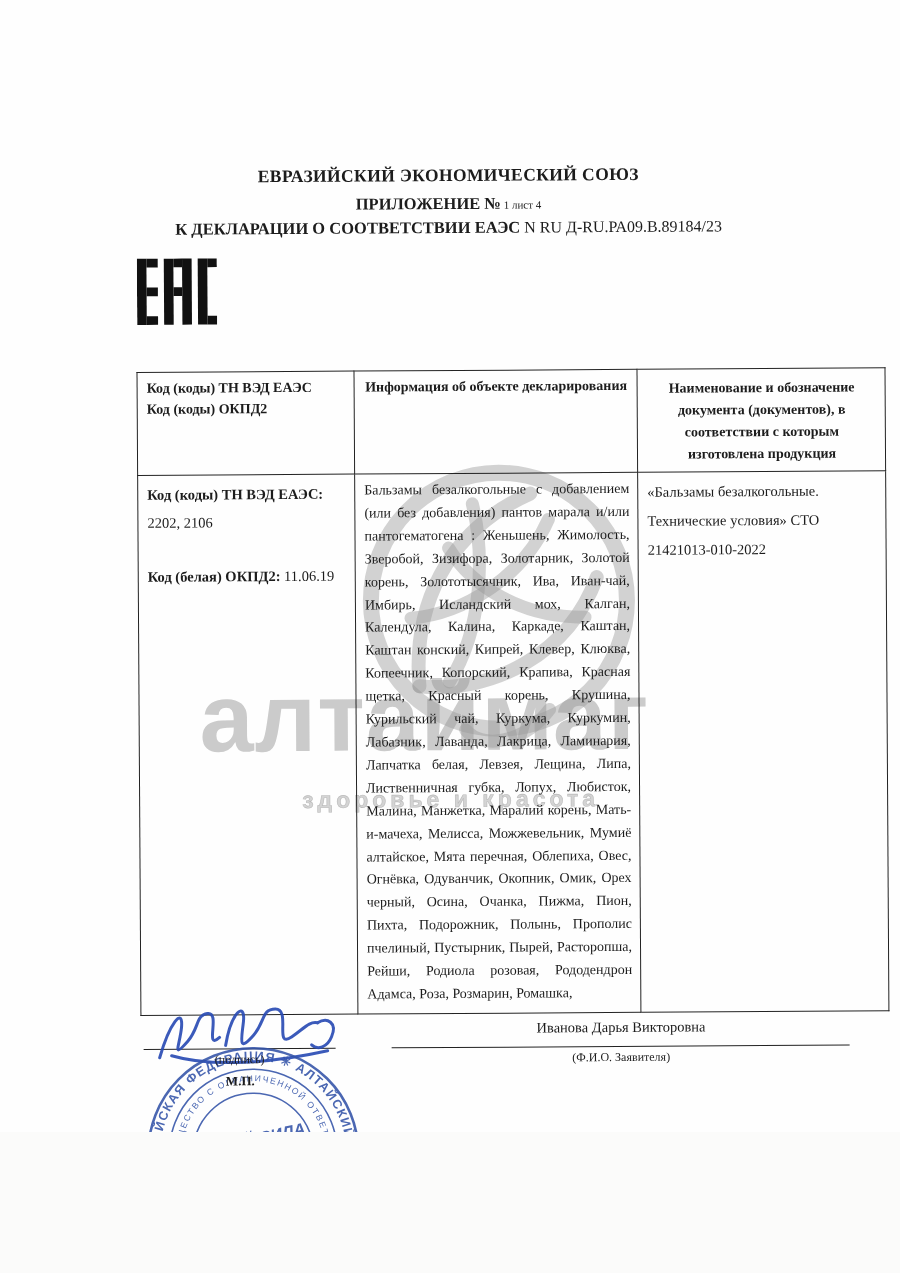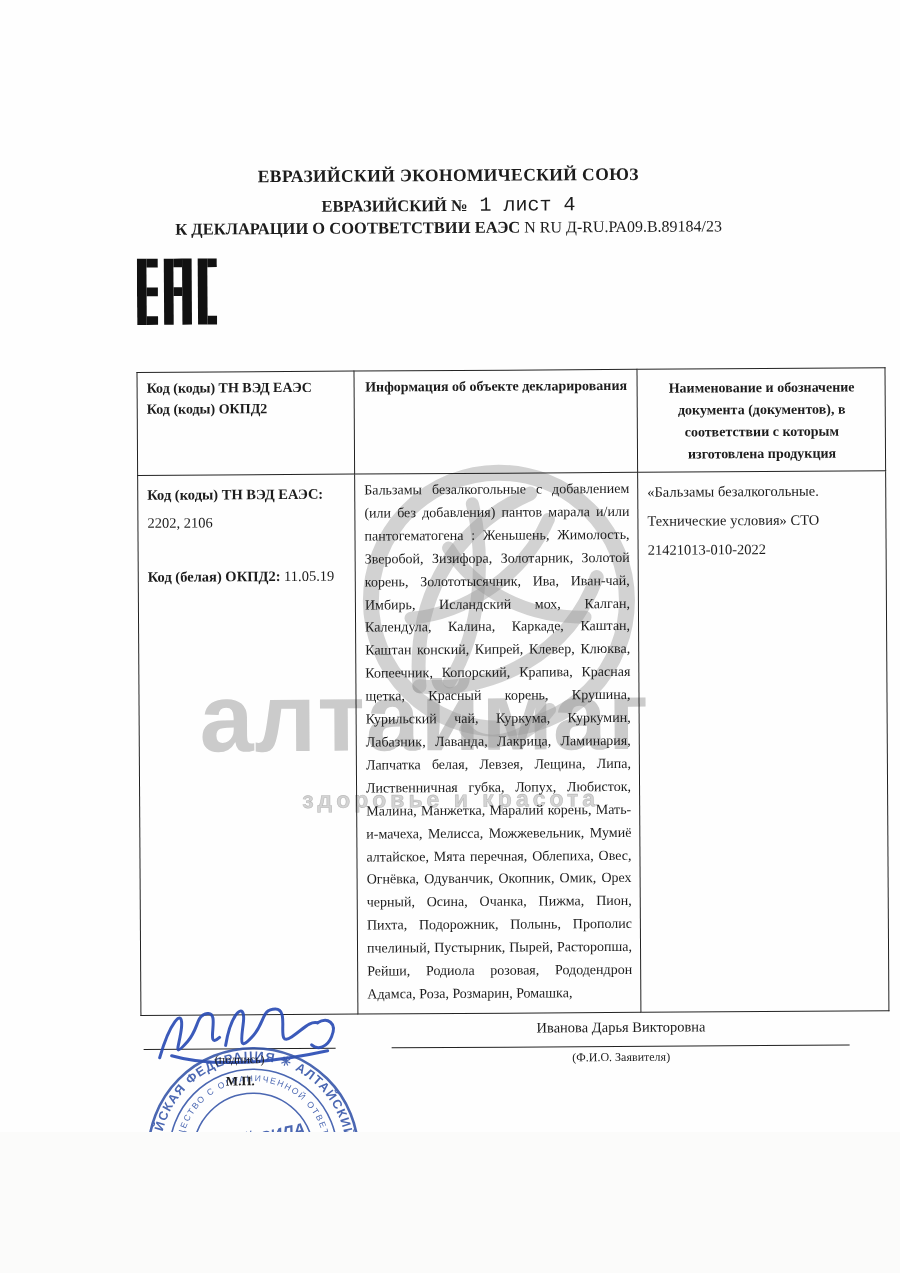--- a/index.html
+++ b/index.html
@@ -7,21 +7,21 @@
         font-family:"Liberation Serif", serif;color:#1c1c1c;}
   #tilt{position:absolute;inset:0;transform:rotate(-0.35deg);transform-origin:50% 40%;}
 
   .abs{position:absolute;}
   .ctr{left:0;width:900px;text-align:center;}
   .b{font-weight:bold;}
 
   
   .h1{top:165px;font-size:17.5px;letter-spacing:.4px;}
   .h2{top:194px;font-size:16.5px;}
-  .h2 .rest{font-weight:normal;font-size:20px;font-family:Liberation Mono, monospace;}
+  .h2 .rest{font-weight:normal;font-size:11px;}
   .h3{top:218px;font-size:16.5px;}
   .h3 .rest{font-weight:normal;font-size:16px;}
 
   
   .eacbox{left:138px;top:252px;width:80px;height:76px;}
 
   
   .wm-circle{left:352px;top:458px;z-index:1;}
   .wm-brand{left:198px;top:668px;z-index:1;font-family:"Liberation Sans",sans-serif;
             font-weight:bold;font-size:97px;line-height:1;color:rgba(156,156,156,.52);letter-spacing:1px;}
@@ -53,21 +53,21 @@
   .sig-svg{left:138px;top:992px;z-index:3;}
   .stamp{left:133px;top:1038px;z-index:3;opacity:.88;}
 </style>
 </head>
 <body>
 
 <div id="page">
   <div id="tilt">
 
     <div class="abs ctr b h1">ЕВРАЗИЙСКИЙ ЭКОНОМИЧЕСКИЙ СОЮЗ</div>
-    <div class="abs ctr h2"><span class="b">ЕВРАЗИЙСКИЙ №</span><span class="rest"> 1 лист 4</span></div>
+    <div class="abs ctr h2"><span class="b">ПРИЛОЖЕНИЕ №</span><span class="rest"> 1 лист 4</span></div>
     <div class="abs ctr h3"><span class="b">К ДЕКЛАРАЦИИ О СООТВЕТСТВИИ ЕАЭС</span><span class="rest"> N RU Д-RU.РА09.В.89184/23</span></div>
 
     <div class="abs eacbox" aria-label="ЕАС">
       <svg width="80" height="76" viewBox="0 0 92 76">
         <g fill="#111">
 
           <rect x="0" y="0" width="11" height="76"></rect>
             <rect x="11" y="0" width="13" height="10"></rect>
             <rect x="11" y="33" width="13" height="10"></rect>
             <rect x="11" y="66" width="13" height="10"></rect>
@@ -108,21 +108,21 @@
         </td>
         <td class="c2">Информация об объекте декларирования</td>
         <td class="c3">Наименование и обозначение документа (документов), в соответствии с которым изготовлена продукция</td>
       </tr>
       <tr class="body">
         <td class="c1">
           <div class="codes">
             <div class="b">Код (коды) ТН ВЭД ЕАЭС:</div>
             <div>2202, 2106</div>
             <div class="gap"></div>
-            <div><span class="b">Код (белая) ОКПД2:</span><span> 11.05.19</span></div>
+            <div><span class="b">Код (белая) ОКПД2:</span><span> 11.06.19</span></div>
           </div>
         </td>
         <td class="c2">
           <div class="listtext">Бальзамы безалкогольные с добавлением (или без добавления) пантов марала и/или пантогематогена : Женьшень, Жимолость, Зверобой, Зизифора, Золотарник, Золотой корень, Золототысячник, Ива, Иван-чай, Имбирь, Исландский мох, Калган, Календула, Калина, Каркаде, Каштан, Каштан конский, Кипрей, Клевер, Клюква, Копеечник, Копорский, Крапива, Красная щетка, Красный корень, Крушина, Курильский чай, Куркума, Куркумин, Лабазник, Лаванда, Лакрица, Ламинария, Лапчатка белая, Левзея, Лещина, Липа, Лиственничная губка, Лопух, Любисток, Малина, Манжетка, Маралий корень, Мать-и-мачеха, Мелисса, Можжевельник, Мумиё алтайское, Мята перечная, Облепиха, Овес, Огнёвка, Одуванчик, Окопник, Омик, Орех черный, Осина, Очанка, Пижма, Пион, Пихта, Подорожник, Полынь, Прополис пчелиный, Пустырник, Пырей, Расторопша, Рейши, Родиола розовая, Рододендрон Адамса, Роза, Розмарин, Ромашка,</div>
         </td>
         <td class="c3">
           <div class="doccell">
             <span>«Бальзамы безалкогольные.</span><br>
             <span>Технические условия» СТО 21421013-010-2022</span>
           </div>

